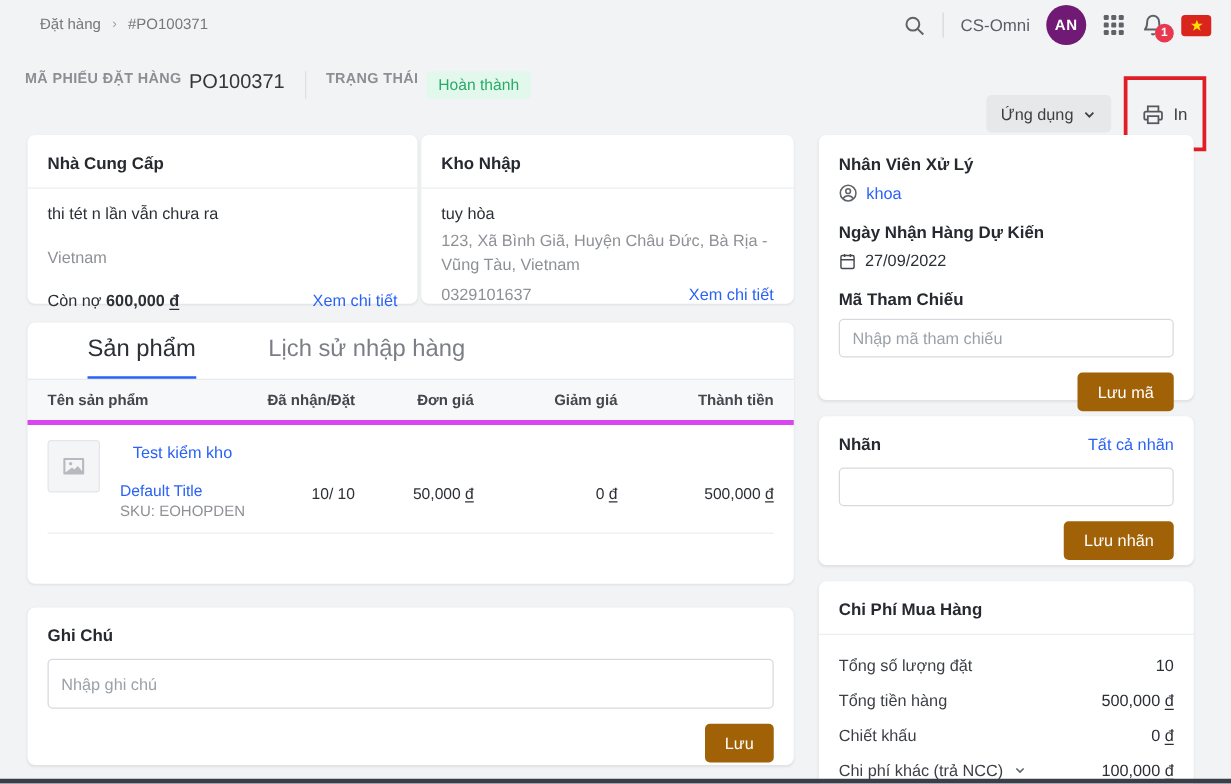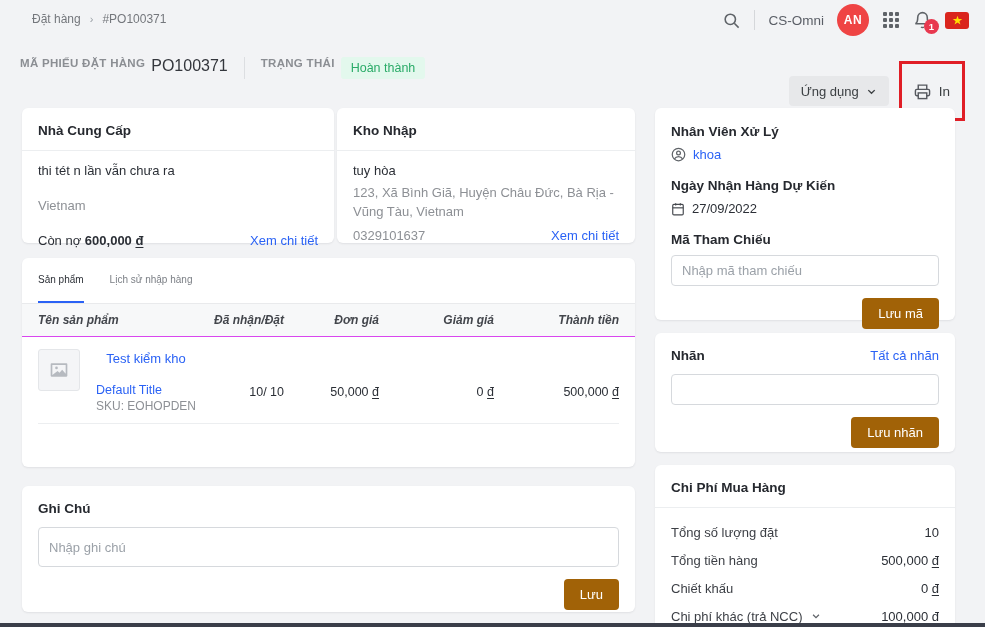--- a/index.html
+++ b/index.html
@@ -10,21 +10,21 @@
     font-family:"Liberation Sans", sans-serif; color:#2b2f36; font-size:13px;
   }
   
   .breadcrumb { position:absolute; left:32px; top:12px; display:flex; gap:9px; align-items:center; font-size:12px; color:#74777c; }
   .breadcrumb .crumb { cursor:pointer; }
   .breadcrumb .sep { color:#9aa0a6; font-size:11px; }
   .topbar-right { position:absolute; right:16px; top:4px; height:32px; display:flex; align-items:center; gap:13px; }
   .icon-btn { display:flex; align-items:center; justify-content:center; color:#5f6368; cursor:pointer; }
   .v-divider { width:1px; height:20px; background:#d5d7da; }
   .workspace { color:#5a5e66; font-size:13.5px; cursor:pointer; }
-  .avatar { width:32px; height:32px; border-radius:50%; background:#ef4444; color:#fff; font-size:12px; font-weight:bold;
+  .avatar { width:32px; height:32px; border-radius:50%; background:#701a75; color:#fff; font-size:12px; font-weight:bold;
             display:flex; align-items:center; justify-content:center; letter-spacing:.5px; cursor:pointer; }
   .bell-wrap { position:relative; }
   .badge { position:absolute; right:-7px; bottom:-4px; min-width:15px; height:15px; padding:0 3px; border-radius:8px;
            background:#e8384f; color:#fff; font-size:9.5px; font-weight:bold; display:flex; align-items:center; justify-content:center; }
   .flag { width:24px; height:17px; border-radius:3px; background:#da251d; display:flex; align-items:center; justify-content:center; cursor:pointer; }
   
   .page-header { position:absolute; left:20px; top:57px; width:945px; display:flex; justify-content:space-between; align-items:flex-start; }
   .ph-left { display:flex; align-items:stretch; }
   .ph-col { display:flex; gap:6px; }
   .ph-label { font-size:11.5px; letter-spacing:.3px; color:#8b8e93; font-weight:bold; }
@@ -56,24 +56,24 @@
   .inline-ic { display:inline-flex; align-items:center; gap:7px; }
   .text-input { width:100%; height:31px; border:1px solid #d6d9dd; border-radius:4px; padding:0 10px; font-size:13px;
                 font-family:inherit; color:#2b2f36; background:#fff; }
   .text-input::placeholder { color:#9ba1a8; }
   .btn-blue { background:#a16207; color:#fff; border:none; border-radius:4px; height:31px; padding:0 16px;
               font-size:13px; font-family:inherit; cursor:pointer; }
   .btn-row { display:flex; justify-content:flex-end; margin-top:12px; }
   
   .products { left:22px; top:258px; width:613px; height:209px; }
   .tabs { display:flex; gap:26px; padding:0 16px; height:45px; align-items:stretch; }
-  .tab { display:flex; align-items:center; font-size:10px; color:#7b7f85; cursor:pointer; border-bottom:2px solid transparent; }
+  .tab { display:flex; align-items:center; font-size:19px; color:#7b7f85; cursor:pointer; border-bottom:2px solid transparent;margin-left:32px; }
   .tab.active { color:#2b2f36; border-bottom-color:#2a62f5; }
   .tgrid { display:grid; grid-template-columns:1fr 80px 95px 115px 125px; }
-  .thead { background:#f7f8f9; border-top:1px solid #e9eaec; border-bottom:1px solid #d946ef; padding:9px 16px;font-style:italic; }
+  .thead { background:#f7f8f9; border-top:1px solid #e9eaec; border-bottom:4px solid #d946ef; padding:9px 16px; }
   .thead .th { font-size:12px; font-weight:bold; color:#43464c; text-align:right; }
   .thead .th:first-child { text-align:left; }
   .trow { padding:12px 16px 0; }
   .prod-cell { display:flex; gap:16px; }
   .thumb { width:42px; height:42px; background:#f4f5f7; border:1px solid #e4e6e9; border-radius:3px;
            display:flex; align-items:center; justify-content:center; color:#b6bac0; }
   .prod-lines { display:flex; flex-direction:column; }
   .prod-name { font-size:13px; margin-top:2px;text-align:center; }
   .variant { margin-top:17px; font-size:12.5px; }
   .sku { font-size:12px; color:#8d9095; margin-top:2px; }

